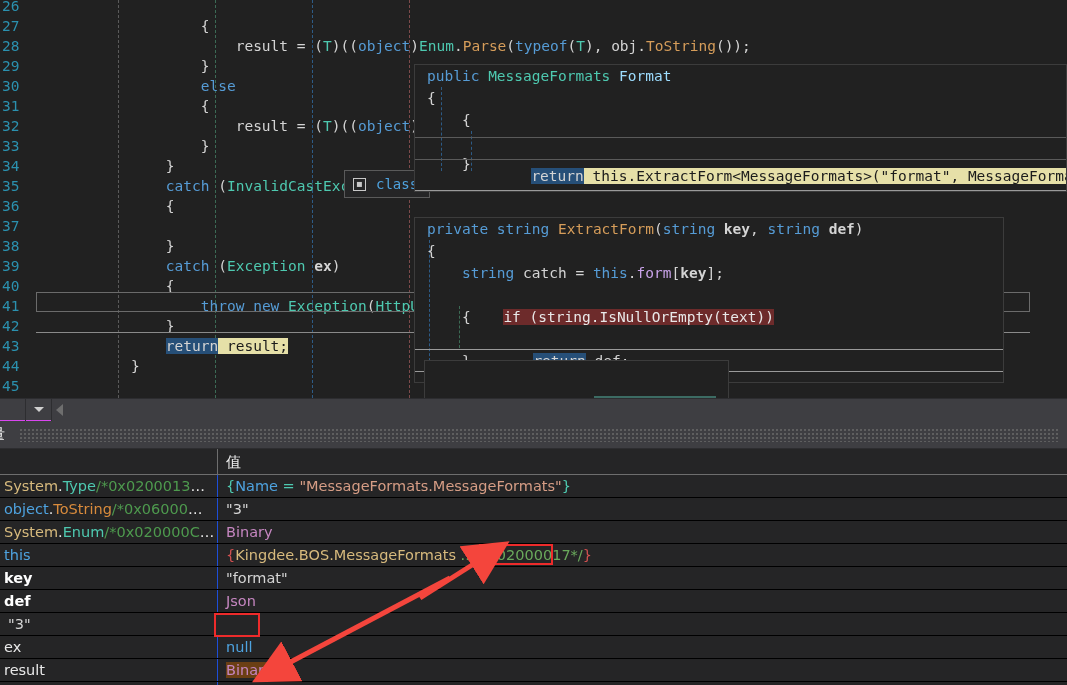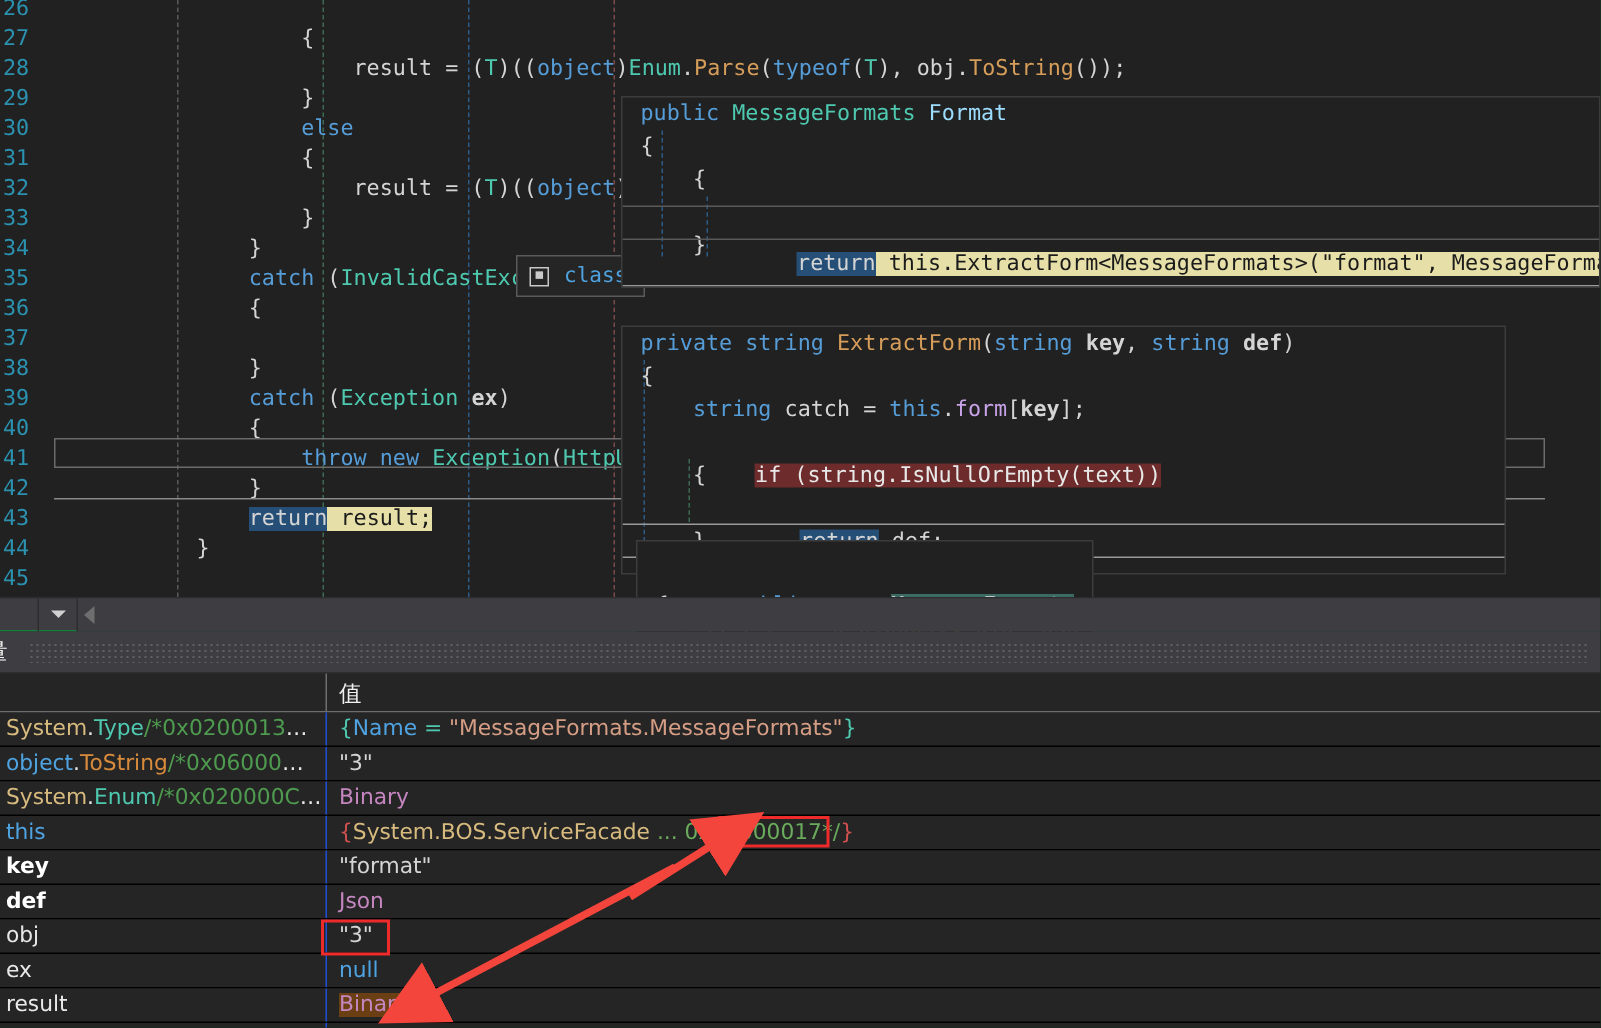--- a/index.html
+++ b/index.html
@@ -4,21 +4,21 @@
 <title>dnSpy Debugger</title>
 <style>
   * { box-sizing: border-box; }
   html, body {
     margin: 0; padding: 0;
     width: 1067px; height: 685px;
     background: #1e1e1e;
     overflow: hidden;
     font-family: "DejaVu Sans Mono", monospace;
   }
-  #root { position: relative; width: 1067px; height: 685px; background: #15803d; }
+  #root { position: relative; width: 1067px; height: 685px; background: #d946ef; }
 
   
   .editor {
     position: absolute; left: 0; top: 0; width: 1067px; height: 398px;
     background: #212121; overflow: hidden;
   }
   .code-rows { position: absolute; left: 0; top: -4px; width: 1067px; }
   .crow { position: relative; height: 20px; line-height: 20px; white-space: pre; font-size: 14.5px; }
   .lnum {
     position: absolute; left: 2px; top: 0; width: 30px; text-align: left;
@@ -275,32 +275,31 @@
           <div class="vrow">
             <div class="c1"><span class="v-blue">object</span><span class="v-white">.</span><span class="v-orange">ToString</span><span class="v-green">/*0x06000</span><span class="v-white">…</span></div>
             <div class="c2"><span class="v-str">"3"</span></div>
           </div>
           <div class="vrow">
             <div class="c1"><span class="v-yellow">System</span><span class="v-white">.</span><span class="v-teal">Enum</span><span class="v-green">/*0x020000C</span><span class="v-white">…</span></div>
             <div class="c2"><span class="v-purple">Binary</span></div>
           </div>
           <div class="vrow">
             <div class="c1"><span class="v-blue">this</span></div>
-            <div class="c2"><span class="v-red">{</span><span class="v-yellow">System.BOS.ServiceFacade</span><span class="v-lgreen"> ... 0x02000017*/</span><span class="v-red">}</span></div>
+            <div class="c2"><span class="v-red">{</span><span class="v-yellow">Kingdee.BOS.MessageFormats</span><span class="v-lgreen"> ... 0x02000017*/</span><span class="v-red">}</span></div>
           </div>
           <div class="vrow">
             <div class="c1"><span class="v-boldwhite">key</span></div>
             <div class="c2"><span class="v-str">"format"</span></div>
           </div>
           <div class="vrow">
             <div class="c1"><span class="v-boldwhite">def</span></div>
             <div class="c2"><span class="v-purple">Json</span></div>
           </div>
           <div class="vrow">
-            <div class="c1"><span class="v-white">obj</span></div>
             <div class="c2"><span class="v-str">"3"</span></div>
           </div>
           <div class="vrow">
             <div class="c1"><span class="v-white">ex</span></div>
             <div class="c2"><span class="v-blue">null</span></div>
           </div>
           <div class="vrow">
             <div class="c1"><span class="v-white">result</span></div>
             <div class="c2"><span class="v-purple v-sel">Binary</span></div>
           </div>

